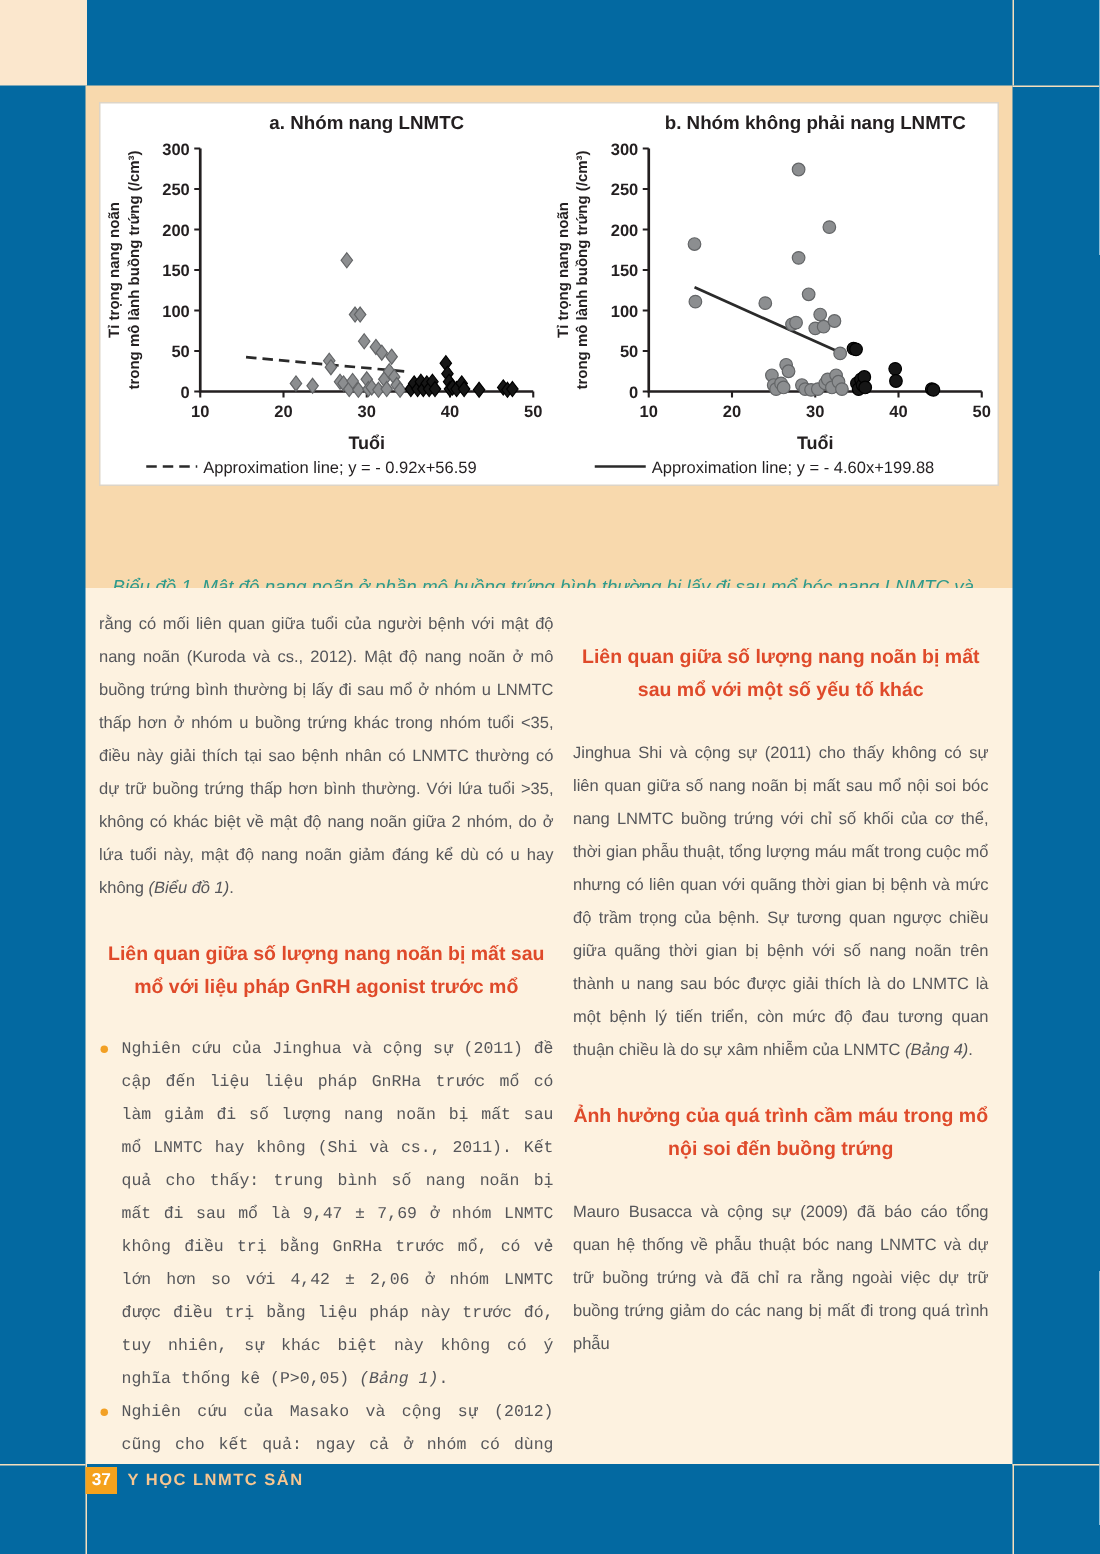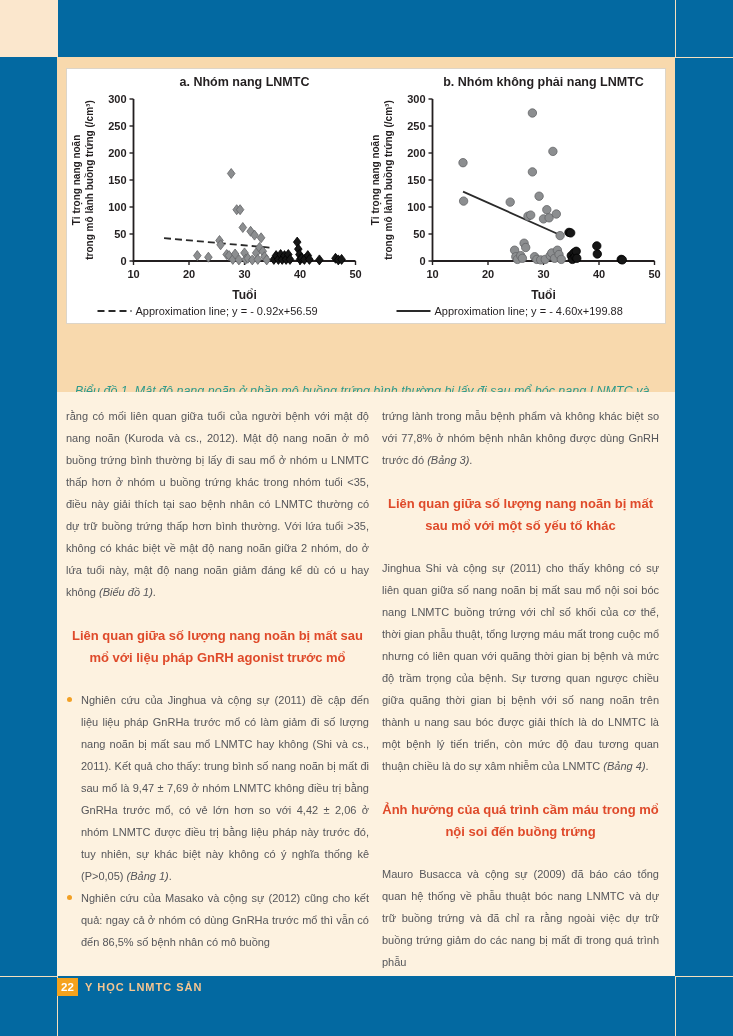--- a/index.html
+++ b/index.html
@@ -16,21 +16,21 @@
   .caption{position:absolute;left:18px;top:324px;width:580px;margin:0;
            font-size:12.5px;line-height:21px;font-style:italic;color:#2e9a8c;}
   
   .text-area{position:absolute;left:57px;top:392px;width:618px;height:584px;background:#fdf2e0;
              display:flex;overflow:hidden;box-sizing:border-box;padding:13px 16px 0 9px;gap:13px;}
   .col{box-sizing:border-box;}
   .col.left{width:303px;}
   .col.right{flex:1;}
   .para{margin:0;font-size:11px;line-height:22px;color:#55565a;text-align:justify;}
   .heading{margin:22px 0 20px 0;font-size:13px;line-height:22px;font-weight:bold;color:#df4a2a;text-align:center;}
-  .bullet{position:relative;padding-left:15px;margin:0;}
+  .bullet{position:relative;padding-left:15px;margin:0;font-family:Liberation Mono, monospace;}
   .bullet .dot{position:absolute;left:1px;top:8px;width:5px;height:5px;border-radius:50%;background:#f2a024;}
   
   svg text{font-family:"Liberation Sans","DejaVu Sans",sans-serif;fill:#231f20;}
   svg .tick{font-size:11px;font-weight:bold;}
   svg .ctitle{font-size:12.5px;font-weight:bold;}
   svg .ylab{font-size:10px;font-weight:bold;}
   svg .xlab{font-size:12px;font-weight:bold;}
   svg .leg{font-size:11px;}
   
   .pagenum{position:absolute;left:57px;top:978px;width:21px;height:18px;background:#f5a21d;color:#ffffff;
@@ -229,24 +229,23 @@
         <div class="bullet">
           <span class="dot"></span>
           <p class="para">Nghiên cứu của Jinghua và cộng sự (2011) đề cập đến liệu liệu pháp GnRHa trước mổ có làm giảm đi số lượng nang noãn bị mất sau mổ LNMTC hay không (Shi và cs., 2011). Kết quả cho thấy: trung bình số nang noãn bị mất đi sau mổ là 9,47 ± 7,69 ở nhóm LNMTC không điều trị bằng GnRHa trước mổ, có vẻ lớn hơn so với 4,42 ± 2,06 ở nhóm LNMTC được điều trị bằng liệu pháp này trước đó, tuy nhiên, sự khác biệt này không có ý nghĩa thống kê (P&gt;0,05) <i>(Bảng 1)</i>.</p>
         </div>
         <div class="bullet">
           <span class="dot"></span>
           <p class="para">Nghiên cứu của Masako và cộng sự (2012) cũng cho kết quả: ngay cả ở nhóm có dùng GnRHa trước mổ thì vẫn có đến 86,5% số bệnh nhân có mô buồng</p>
         </div>
       </div>
     <div class="col right" id="col-right">
-        <p class="para">trứng lành trong mẫu bệnh phẩm và không khác biệt so với 77,8% ở nhóm bệnh nhân không được dùng GnRH trước đó <i>(Bảng 3)</i>.</p>
         <h3 class="heading">Liên quan giữa số lượng nang noãn bị mất sau mổ với một số yếu tố khác</h3>
         <p class="para">Jinghua Shi và cộng sự (2011) cho thấy không có sự liên quan giữa số nang noãn bị mất sau mổ nội soi bóc nang LNMTC buồng trứng với chỉ số khối của cơ thể, thời gian phẫu thuật, tổng lượng máu mất trong cuộc mổ nhưng có liên quan với quãng thời gian bị bệnh và mức độ trầm trọng của bệnh. Sự tương quan ngược chiều giữa quãng thời gian bị bệnh với số nang noãn trên thành u nang sau bóc được giải thích là do LNMTC là một bệnh lý tiến triển, còn mức độ đau tương quan thuận chiều là do sự xâm nhiễm của LNMTC <i>(Bảng 4)</i>.</p>
         <h3 class="heading">Ảnh hưởng của quá trình cầm máu trong mổ nội soi đến buồng trứng</h3>
         <p class="para">Mauro Busacca và cộng sự (2009) đã báo cáo tổng quan hệ thống về phẫu thuật bóc nang LNMTC và dự trữ buồng trứng và đã chỉ ra rằng ngoài việc dự trữ buồng trứng giảm do các nang bị mất đi trong quá trình phẫu</p>
       </div>
   </div>
 
-  <div class="pagenum">22</div>
+  <div class="pagenum">37</div>
   <div class="journal">Y HỌC LNMTC SẢN</div>
 
 </div>
 
 </body></html>

